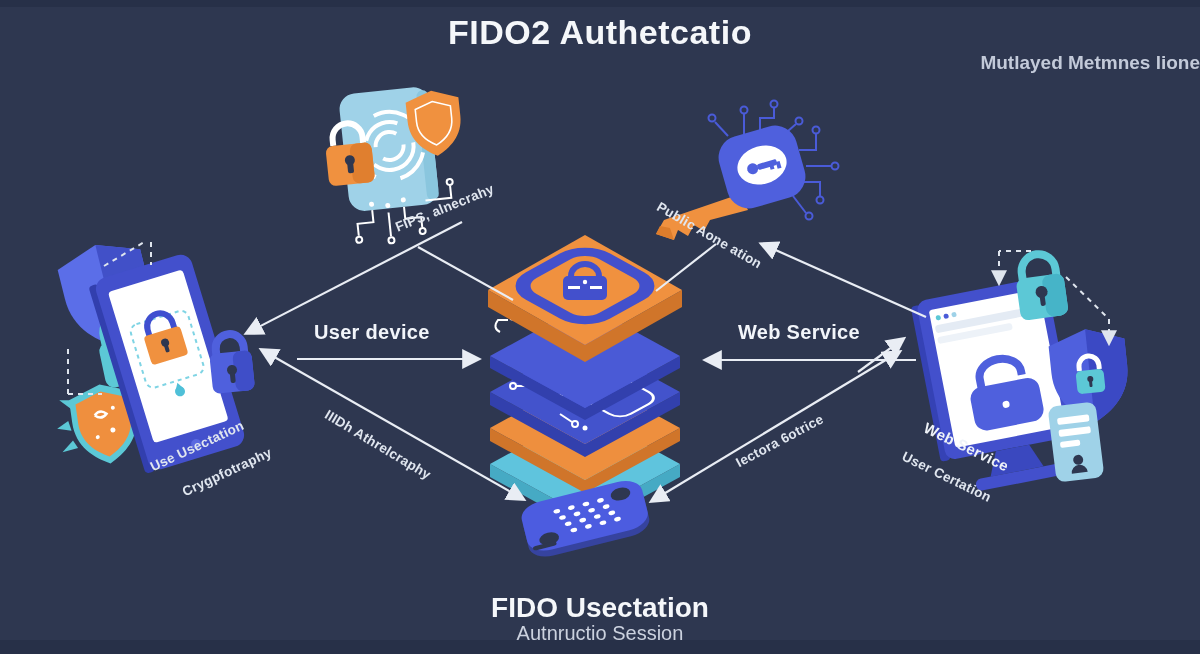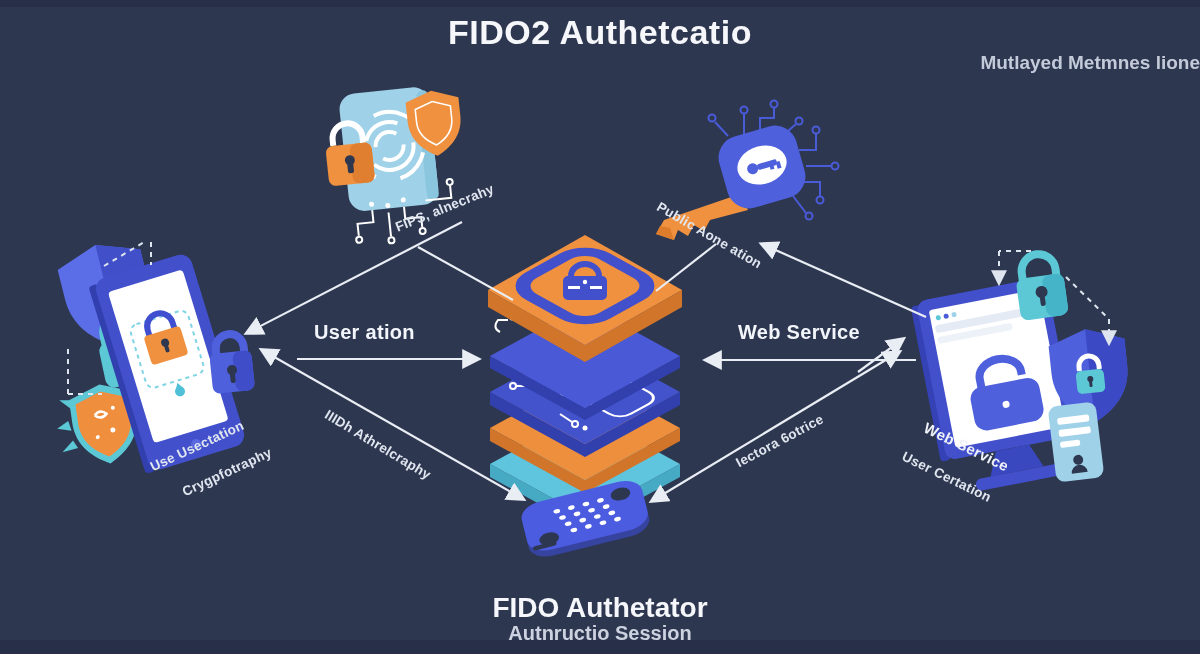--- a/index.html
+++ b/index.html
@@ -12,21 +12,21 @@
   .ln{stroke:#e9edf4;stroke-width:2.2;fill:none;}
   .dsh{stroke:#dfe5ee;stroke-width:2;fill:none;stroke-dasharray:5 5;}
   .lbl{position:absolute;white-space:nowrap;color:#e0e6ef;font-size:13.5px;
        font-weight:600;letter-spacing:.3px;transform-origin:0 50%;}
   .node-lbl{position:absolute;white-space:nowrap;color:#f2f5fa;font-size:20px;
        font-weight:800;letter-spacing:.3px;}
   .ctr{position:absolute;left:0;right:0;text-align:center;}
   #title{top:13px;font-size:34px;font-weight:800;color:#f5f7fa;letter-spacing:.5px;}
   #subtitle{top:52px;font-size:19px;font-weight:600;color:#c3cad9;text-align:right;}
   #footer-title{top:592px;font-size:28px;font-weight:800;color:#f5f7fa;}
-  #footer-subtitle{top:622px;font-size:20px;font-weight:700;color:#ccd2df;}
+  #footer-subtitle{top:622px;font-size:20px;font-weight:400;color:#ccd2df;}
 </style>
 </head>
 <body>
 
 <div class="stage">
   <div class="band" style="top:0;height:7px"></div>
   <div class="band" style="top:640px;height:14px"></div>
 
   <svg width="1200" height="654" viewBox="0 0 1200 654">
     <defs>
@@ -262,24 +262,24 @@
     <path class="dsh" d="M68,349 V394"></path>
     <path class="dsh" d="M68,394 H102"></path>
     <path class="dsh" d="M1031,251 H999"></path>
     <path class="dsh" d="M999,251 V283" marker-end="url(#ahd)"></path>
     <path class="dsh" d="M1066,277 L1109,319"></path>
     <path class="dsh" d="M1109,319 V343" marker-end="url(#ahd)"></path>
   </svg>
 
   <div class="ctr" id="title">FIDO2 Authetcatio</div>
   <div class="ctr" id="subtitle">Mutlayed Metmnes lione</div>
-  <div class="ctr" id="footer-title">FIDO Authetator</div>
+  <div class="ctr" id="footer-title">FIDO Usectation</div>
   <div class="ctr" id="footer-subtitle">Autnructio Session</div>
 
-  <div class="node-lbl" style="left:314px;top:321px">User ation</div>
+  <div class="node-lbl" style="left:314px;top:321px">User device</div>
   <div class="node-lbl" style="left:738px;top:321px">Web Service</div>
 
   <div class="lbl" style="left:396px;top:220px;transform:rotate(-22deg)">FIPS, alnecrahy</div>
   <div class="lbl" style="left:658px;top:198px;transform:rotate(30deg)">Public Aone ation</div>
   <div class="lbl" style="left:326px;top:406px;transform:rotate(31deg)">IIIDh Athrelcraphy</div>
   <div class="lbl" style="left:737px;top:456px;transform:rotate(-28deg)">Iectora 6otrice</div>
 
   <div class="lbl" style="left:151px;top:460px;transform:rotate(-25deg)">Use Usectation</div>
   <div class="lbl" style="left:183px;top:485px;transform:rotate(-25deg)">Crygpfotraphy</div>
 

